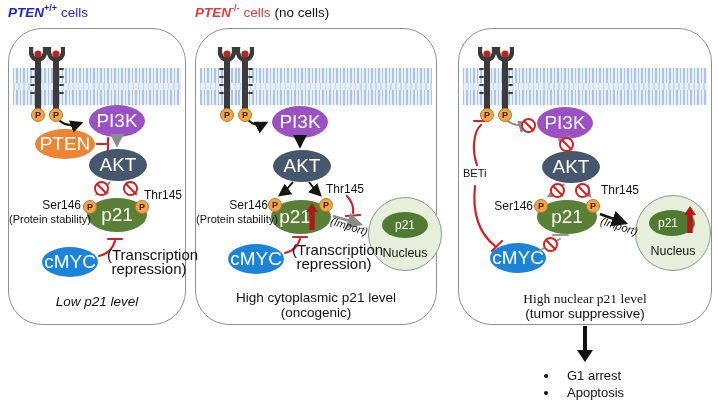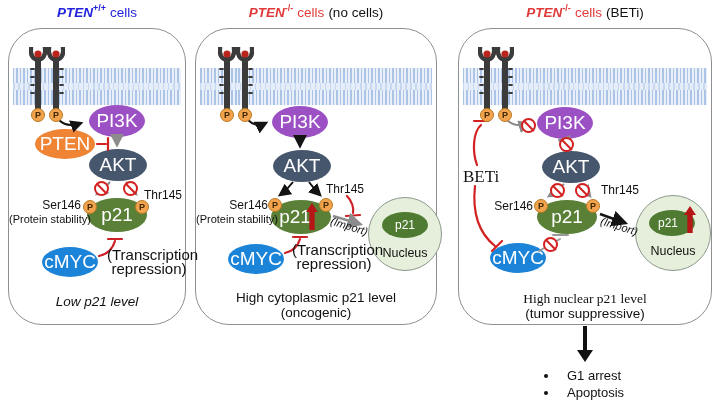--- a/index.html
+++ b/index.html
@@ -1,18 +1,18 @@
 <!DOCTYPE html>
 <html><head>
 <meta charset="utf-8">
 <style>
   html,body{margin:0;padding:0;background:#fff;}
   #fig{position:relative;width:718px;height:400px;background:#fff;overflow:hidden;
        font-family:"Liberation Sans","DejaVu Sans",sans-serif;color:#111;}
-  .title{position:absolute;top:3px;text-align:center;font-size:13.5px;white-space:nowrap;}
+  .title{position:absolute;top:3px;text-align:left;font-size:13.5px;white-space:nowrap;}
   .title .gene{font-style:italic;font-weight:bold;}
   .title sup{font-size:9px;font-weight:bold;}
   .title .cells{margin-left:4px;}
   .title .cond{margin-left:4px;color:#111;}
   .t-blue .gene,.t-blue sup,.t-blue .cells{color:#2323dd;}
   .t-red .gene,.t-red sup,.t-red .cells{color:#e03a3a;}
   .panel{position:absolute;top:28px;height:297px;border:1.6px solid #8f8f8f;border-radius:34px;background:#fff;box-sizing:border-box;}
   .mem{position:absolute;z-index:2;background:#dce7f6;}
   .band{position:absolute;left:0;right:0;height:15px;background:repeating-linear-gradient(90deg,#aac3e6 0 1.5px,#e9f0fa 1.5px 3.5px);}
   .band.top{top:0}.band.bot{bottom:0}
@@ -29,37 +29,34 @@
   .blk::after{content:"";position:absolute;left:50%;top:-1.5px;bottom:-1.5px;width:2px;margin-left:-1px;background:#d32020;transform:rotate(-45deg);}
   .lbl{position:absolute;z-index:6;font-size:12px;white-space:nowrap;}
   .lbl.right{text-align:right;}
   .note{font-size:11px;}
   .rep{position:absolute;z-index:6;font-size:15px;line-height:13.5px;text-align:center;}
   .imp{position:absolute;z-index:6;font-size:11px;font-style:italic;transform:rotate(17deg);white-space:nowrap;}
   .nucleus{position:absolute;z-index:3;border-radius:50%;background:#e6efdb;border:1.5px solid #8b998b;box-sizing:border-box;}
   .nuclbl{position:absolute;z-index:6;text-align:center;font-size:12.5px;}
   .uparrow{position:absolute;z-index:8;}
   .caption{position:absolute;z-index:6;left:0;width:100%;text-align:center;font-size:13.5px;line-height:15px;}
-  .beti{font-size:17px;font-family:Liberation Serif, serif;}
+  .beti{font-size:11px;}
   #outcomes{position:absolute;left:541px;top:366px;margin:0;padding-left:18px;}
   #outcomes li{font-size:13px;margin:2px 0;padding-left:8px;}
 </style>
 </head>
 <body>
 
 <div id="fig">
 
   <div class="title t-blue" style="left:8px;width:178px;">
     <span class="gene">PTEN</span><sup>+/+</sup><span class="cells">cells</span>
   </div>
   <div class="title t-red" style="left:195px;width:242px;">
     <span class="gene">PTEN</span><sup>-/-</sup><span class="cells">cells</span><span class="cond">(no cells)</span>
-  </div>
-  <div class="title t-red" style="left:458px;width:254px;">
-    <span class="gene">PTEN</span><sup>-/-</sup><span class="cells">cells</span><span class="cond">(BETi)</span>
   </div>
 
   <div class="panel" style="left:8px;width:178px;">
     <div class="mem" style="left:4px;right:4px;top:39px;height:37px;">
       <div class="band top"></div>
       <div class="mid"></div>
       <div class="band bot"></div>
     </div>
     <svg class="receptor" style="left:20px;top:18px;" width="36" height="68" viewBox="0 0 36 68">
       <g stroke="#3b3b3b" fill="none" stroke-linecap="round">

